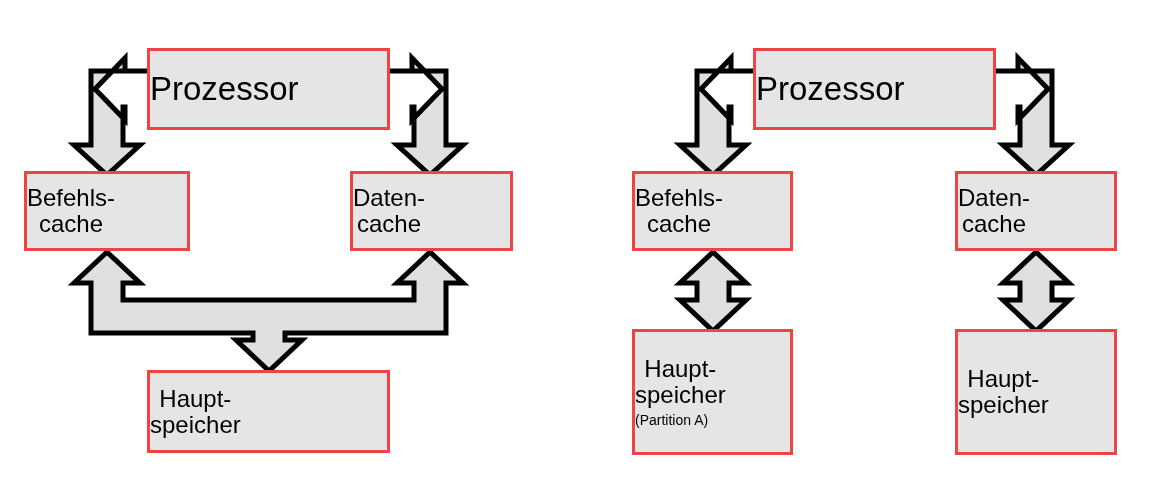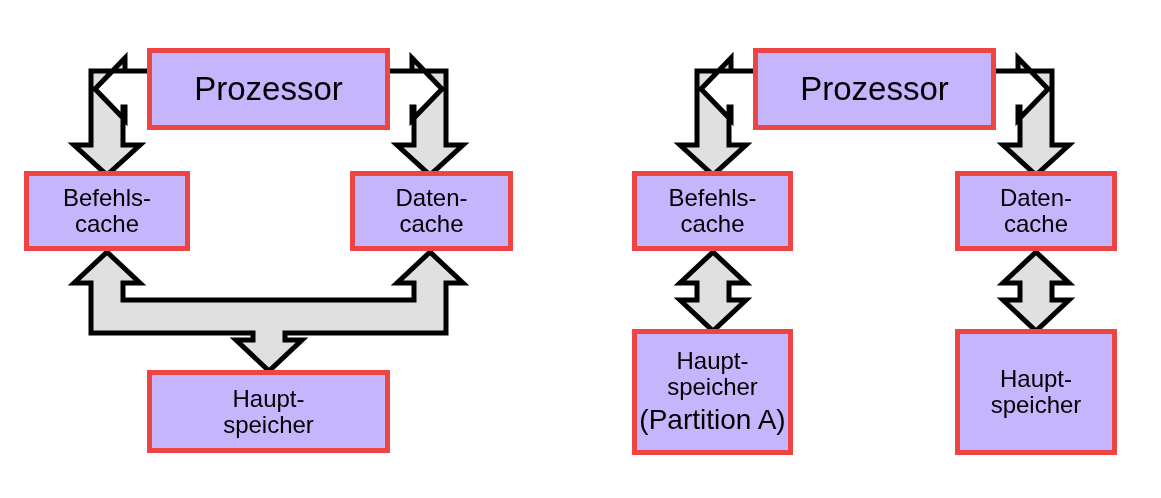--- a/index.html
+++ b/index.html
@@ -23,37 +23,37 @@
     position: absolute;
     top: 0;
     left: 0;
     width: 1161px;
     height: 498px;
     pointer-events: none;
   }
   .node {
     position: absolute;
     box-sizing: border-box;
-    border: 5px solid #ef4444;
-    background: #c4b5fd;
+    border: 3px solid #ef4444;
+    background: #e5e5e5;
     display: flex;
     flex-direction: column;
-    align-items: center;
+    align-items: flex-start;
     justify-content: center;
     text-align: center;
     line-height: 1.08;
     color: #000000;
   }
   .node .main-label {
     font-size: 33px;
     letter-spacing: 0px;
     white-space: pre-line;
   }
   .node .sub-label {
-    font-size: 28px;
+    font-size: 14px;
     margin-top: 5px;
   }
   .node.two-line .main-label {
     font-size: 24px;
   }
 </style>
 </head>
 <body>
 
 <div id="stage">

